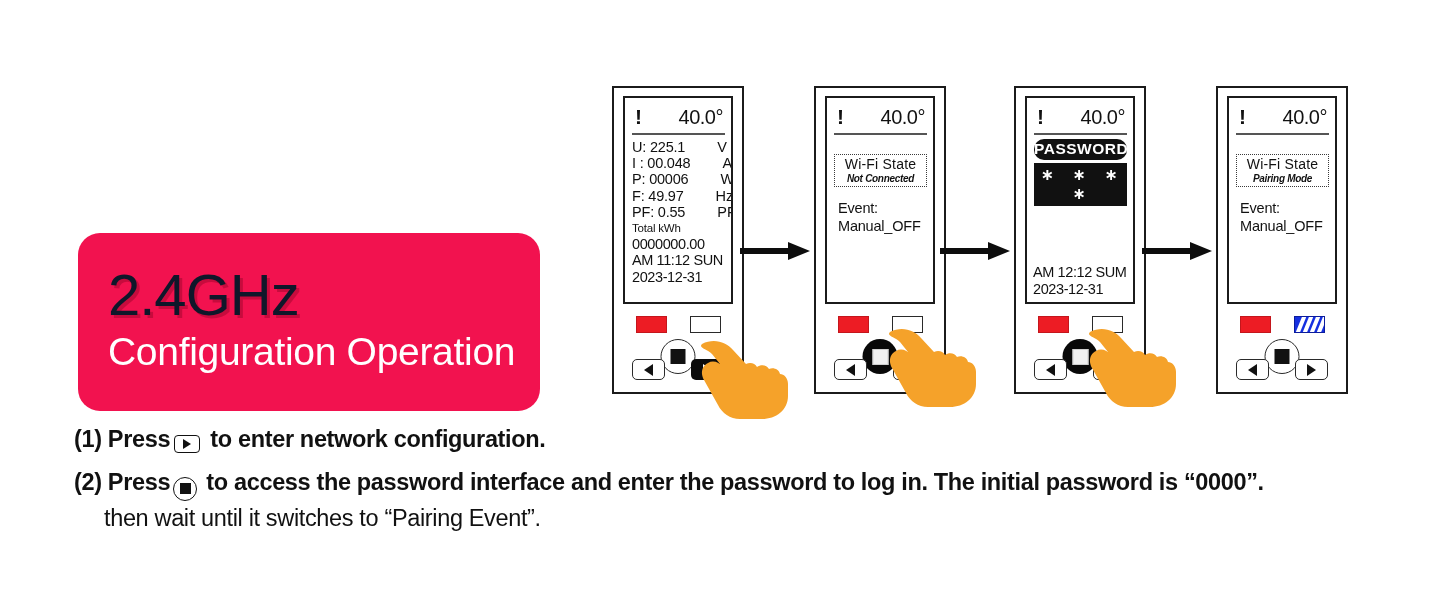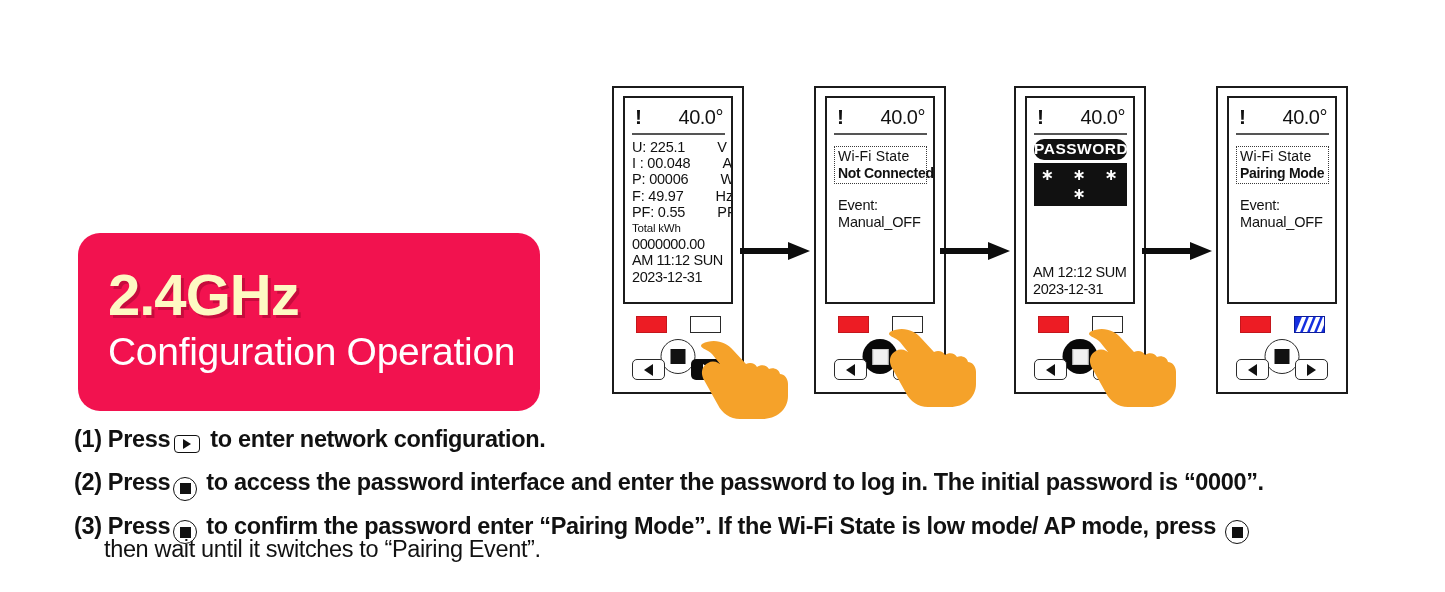--- a/index.html
+++ b/index.html
@@ -11,21 +11,21 @@
   .stage{position:absolute;inset:0;}
 
   
   .banner{
     position:absolute;left:78px;top:233px;width:462px;height:178px;
     background:#f2124f;border-radius:22px;
     display:flex;flex-direction:column;justify-content:center;
     box-sizing:border-box;padding:6px 0 10px 30px;
   }
   .banner-title{
-    color:#fef9c3;font-weight:bold;font-size:58px;line-height:1.02;
+    color:#0f172a;font-weight:normal;font-size:58px;line-height:1.02;
     letter-spacing:-1px;
     text-shadow:3px 3px 0 rgba(120,0,30,.35);
   }
   .banner-sub{
     color:#ffffff;font-weight:normal;font-size:39px;line-height:1.15;
     margin-top:6px;letter-spacing:-.3px;
   }
 
   
   .device{
@@ -53,24 +53,24 @@
   
   .readings{font-size:14.5px;line-height:1.12;padding:0 1px;}
   .rrow{display:flex;justify-content:space-between;white-space:nowrap;gap:32px;}
   .rlab{letter-spacing:-.2px;}
   .runit{padding-right:1px;}
   .small-lab{font-size:11.5px;line-height:1.25;margin-top:1px;letter-spacing:-.2px;}
   .rplain{font-size:14.5px;line-height:1.16;letter-spacing:-.4px;white-space:nowrap;}
 
   
   .state-box{
-    border:1.5px dotted #3a3a3a;padding:1px 3px 2px 3px;margin:11px 1px 0 1px;
+    border:1.5px dotted #3a3a3a;padding:1px 3px 2px 3px;margin:19px 1px 0 1px;text-align:center;
   }
   .state-title{font-size:14px;line-height:1.18;letter-spacing:.2px;white-space:nowrap;}
-  .state-val{font-size:14px;font-weight:bold;line-height:1.18;letter-spacing:-.3px;white-space:nowrap;}
+  .state-val{font-size:10px;font-weight:bold;line-height:1.18;letter-spacing:-.3px;white-space:nowrap;font-style:italic;}
   .event{margin-top:13px;padding-left:5px;font-size:14.5px;line-height:1.2;letter-spacing:-.2px;}
 
   
   .pwbar{
     background:#111;color:#fff;font-weight:bold;font-size:15.5px;
     text-align:center;letter-spacing:.5px;padding:1px 0 2px 0;margin:2px 1px 0 1px;border-radius:10px;
   }
   .pwstars{
     background:#111;color:#fff;font-weight:bold;font-size:16px;
     text-align:center;letter-spacing:7px;padding:2px 0 3px 4px;margin:3px 1px 0 1px;
@@ -338,27 +338,17 @@
     </div>
 
     <div class="note">
       <span class="txt">(2) Press</span>
       <span class="gbtn-circ">
           <b></b>
         </span>
       <span class="txt"> to access the password interface and enter the password to log in. The initial password is “0000”.</span>
     </div>
 
-    <div class="note" style="margin-bottom:0;">
-      <span class="txt">(3) Press</span>
-      <span class="gbtn-circ">
-          <b></b>
-        </span>
-      <span class="txt"> to confirm the password enter “Pairing Mode”. If the Wi-Fi State is low mode/ AP mode, press </span>
-      <span class="gbtn-circ">
-          <b></b>
-        </span>
-    </div>
     <div class="note-sub">then wait until it switches to “Pairing Event”.</div>
 
   </div>
 
 </div>
 
 </body></html>

